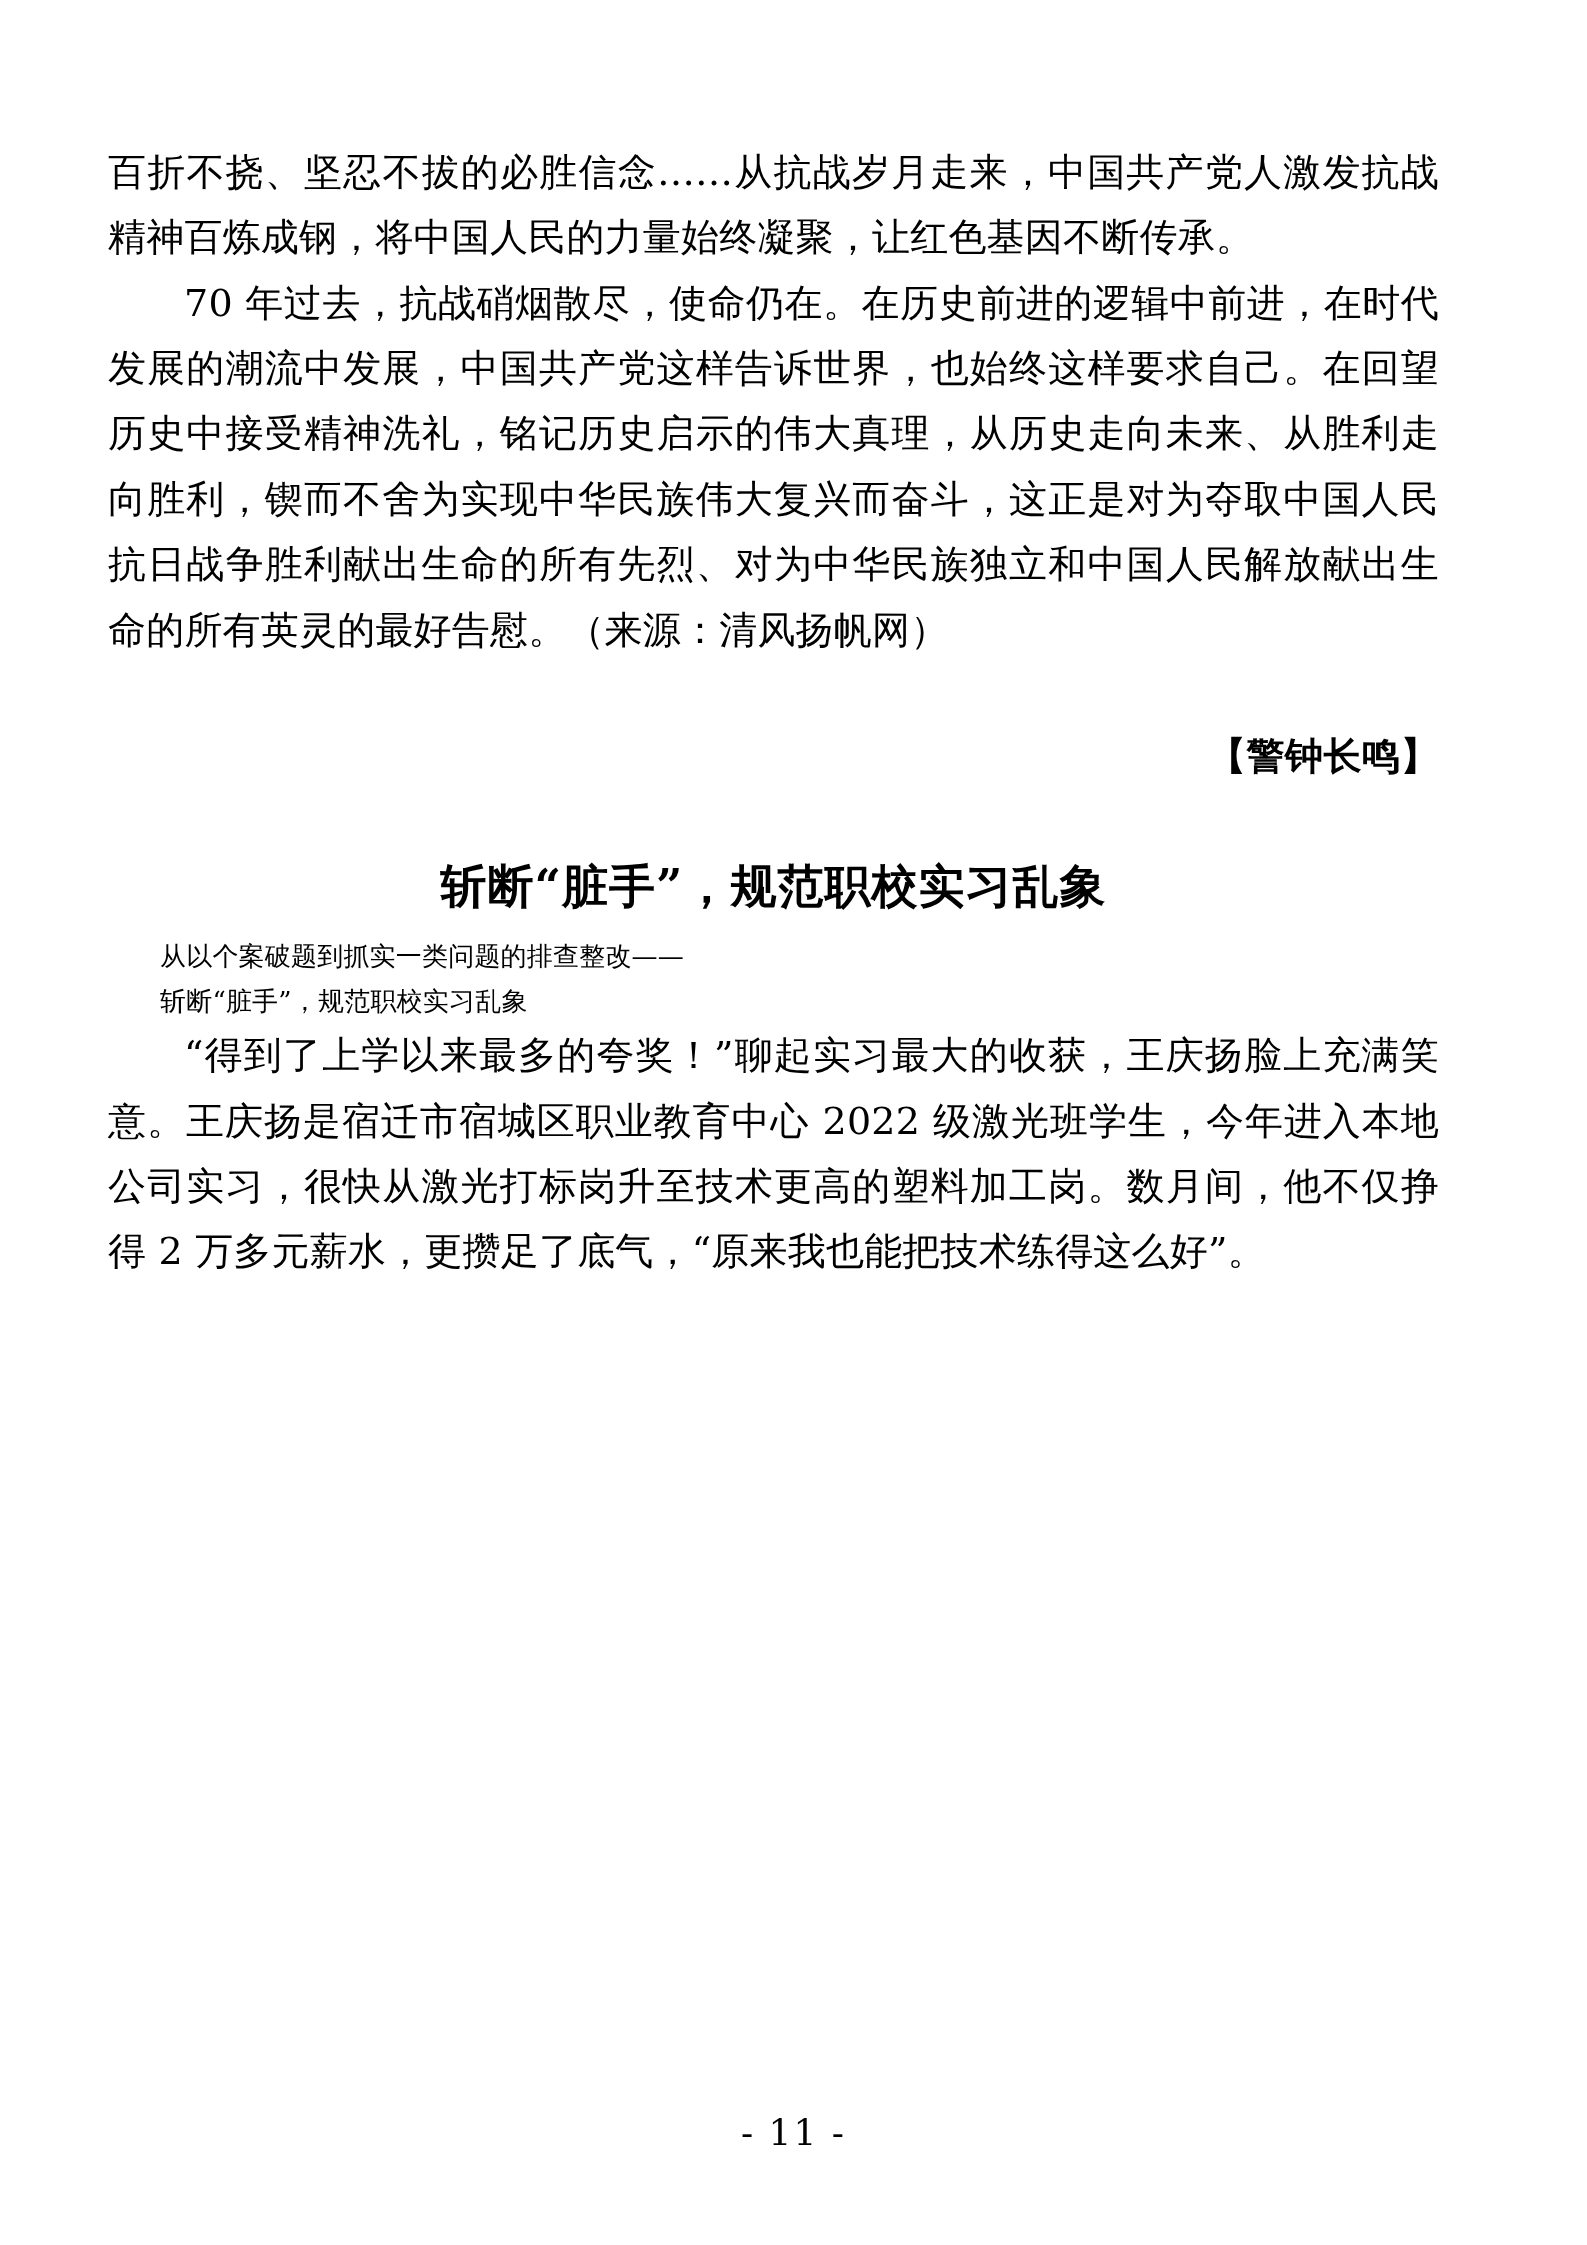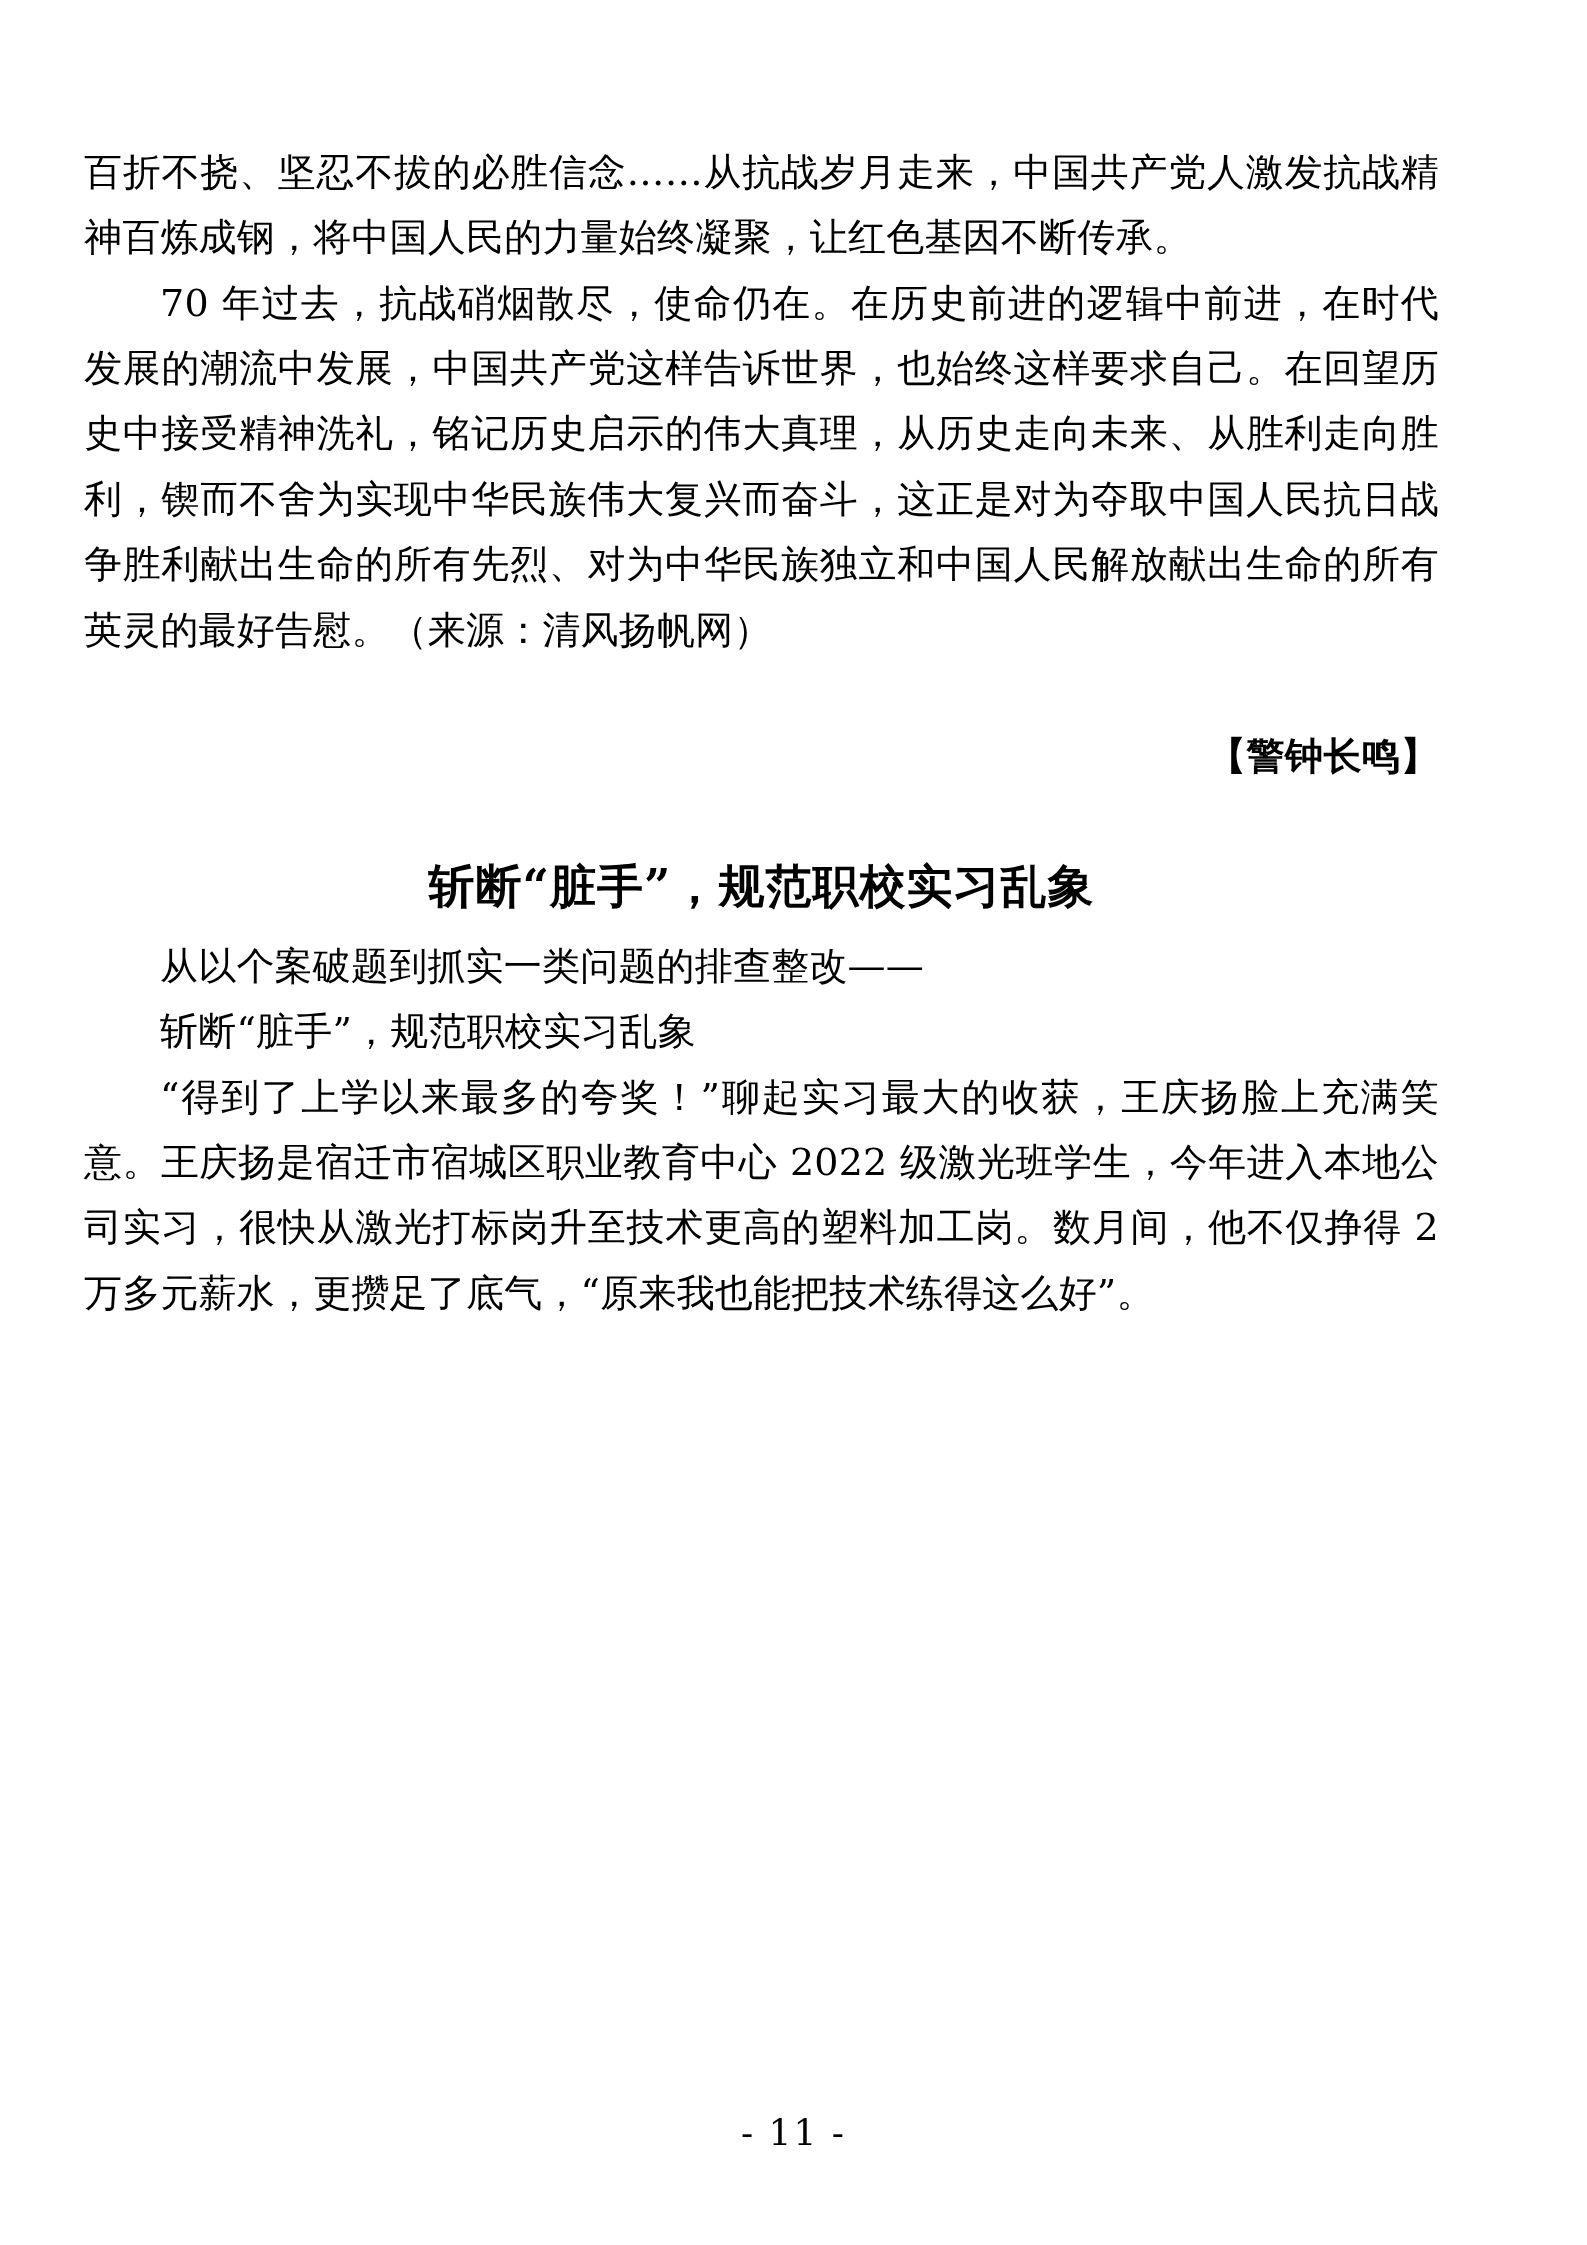--- a/index.html
+++ b/index.html
@@ -15,21 +15,21 @@
     position: relative;
     overflow: hidden;
   }
   .page {
     position: absolute;
     left: 0;
     top: 0;
     width: 1587px;
     height: 2245px;
     box-sizing: border-box;
-    padding: 140px 148px 0 84px;
+    padding: 140px 148px 0 108px;
   }
   .body-text {
     font-size: 38px;
     line-height: 1.72;
     text-align: justify;
     text-justify: inter-ideograph;
     letter-spacing: 0.2px;
   }
   .para {
     margin: 0;
@@ -49,21 +49,21 @@
   .article-title {
     text-align: center;
     font-size: 46px;
     font-weight: 700;
     line-height: 1.6;
     margin-top: 62px;
     margin-bottom: 10px;
     letter-spacing: 1px;
   }
   .subline {
-    font-size: 38px;
+    font-size: 26px;
     line-height: 1.72;
     text-indent: 2em;
     margin: 0;
   }
   .footer {
     position: absolute;
     left: 0;
     bottom: 92px;
     width: 100%;
     text-align: center;

